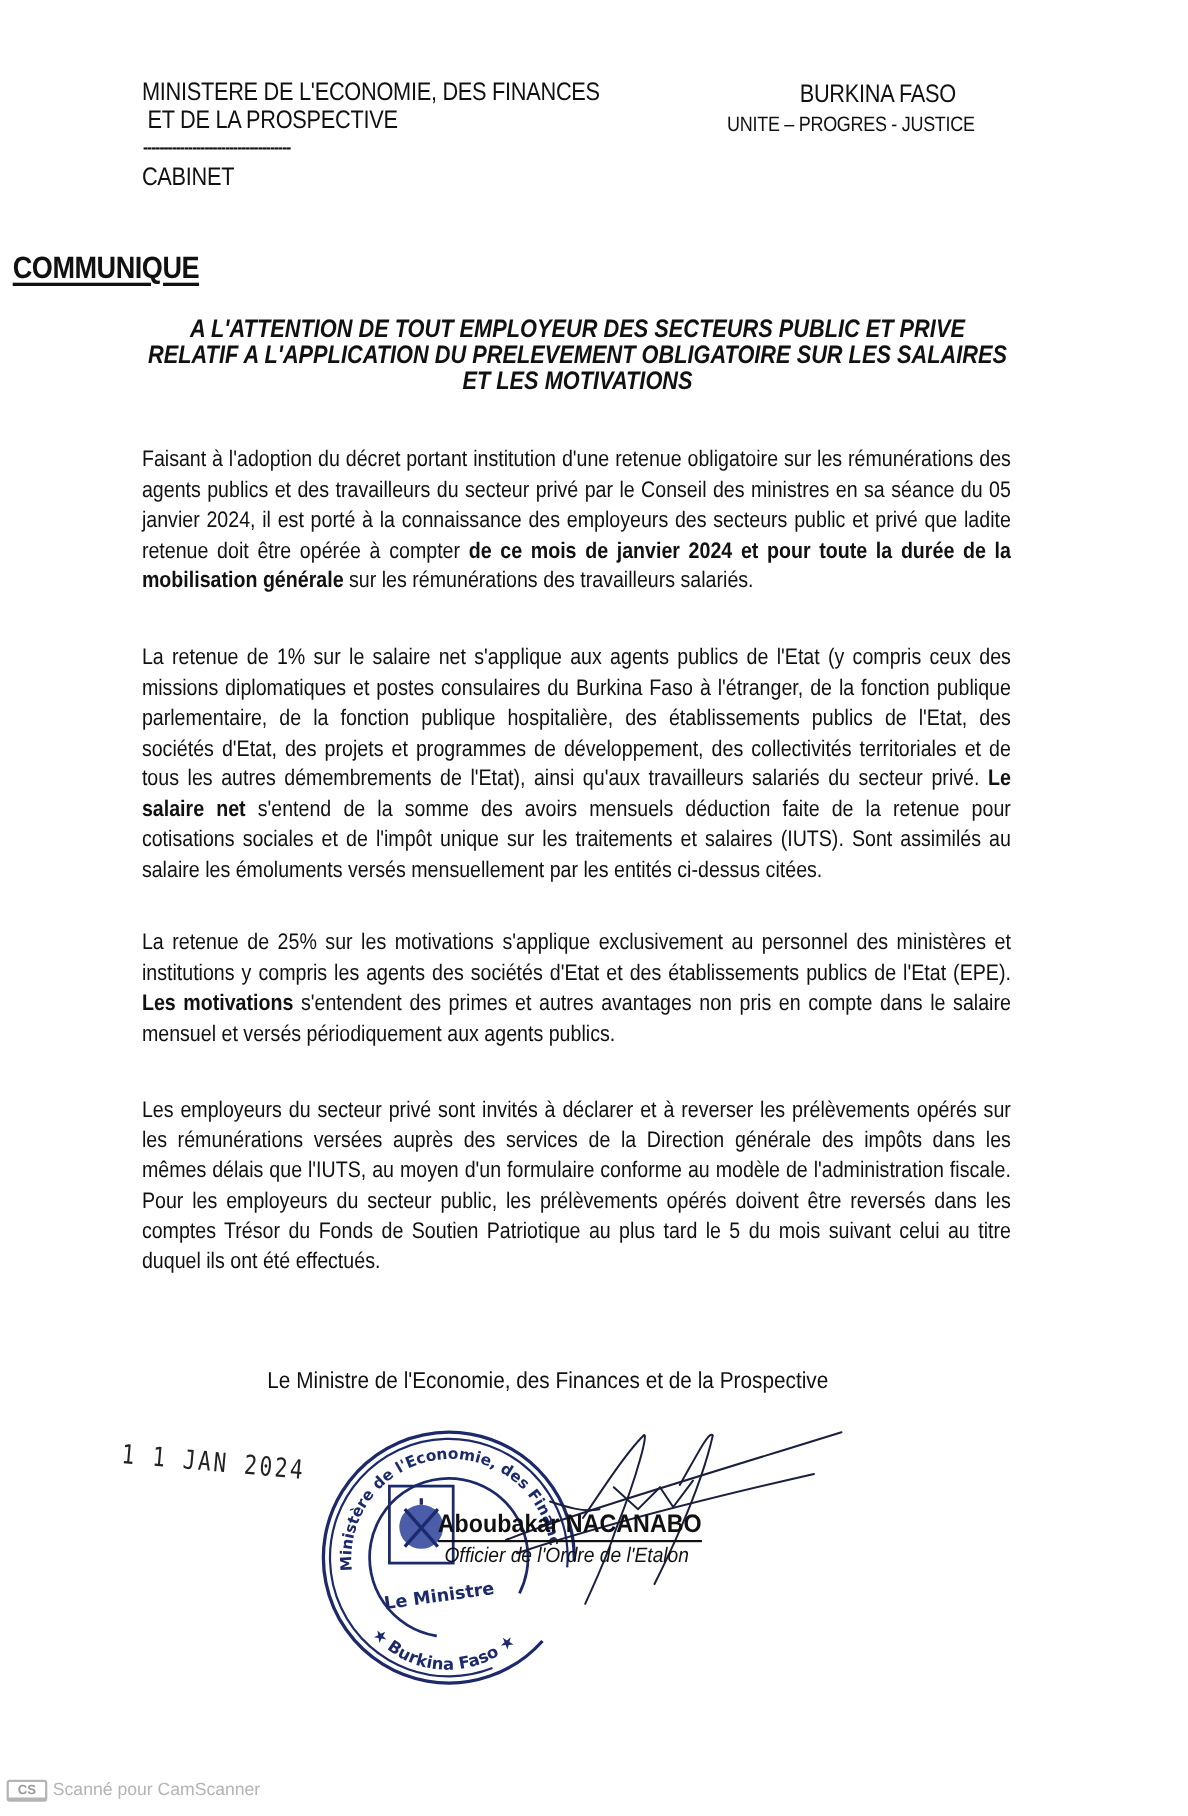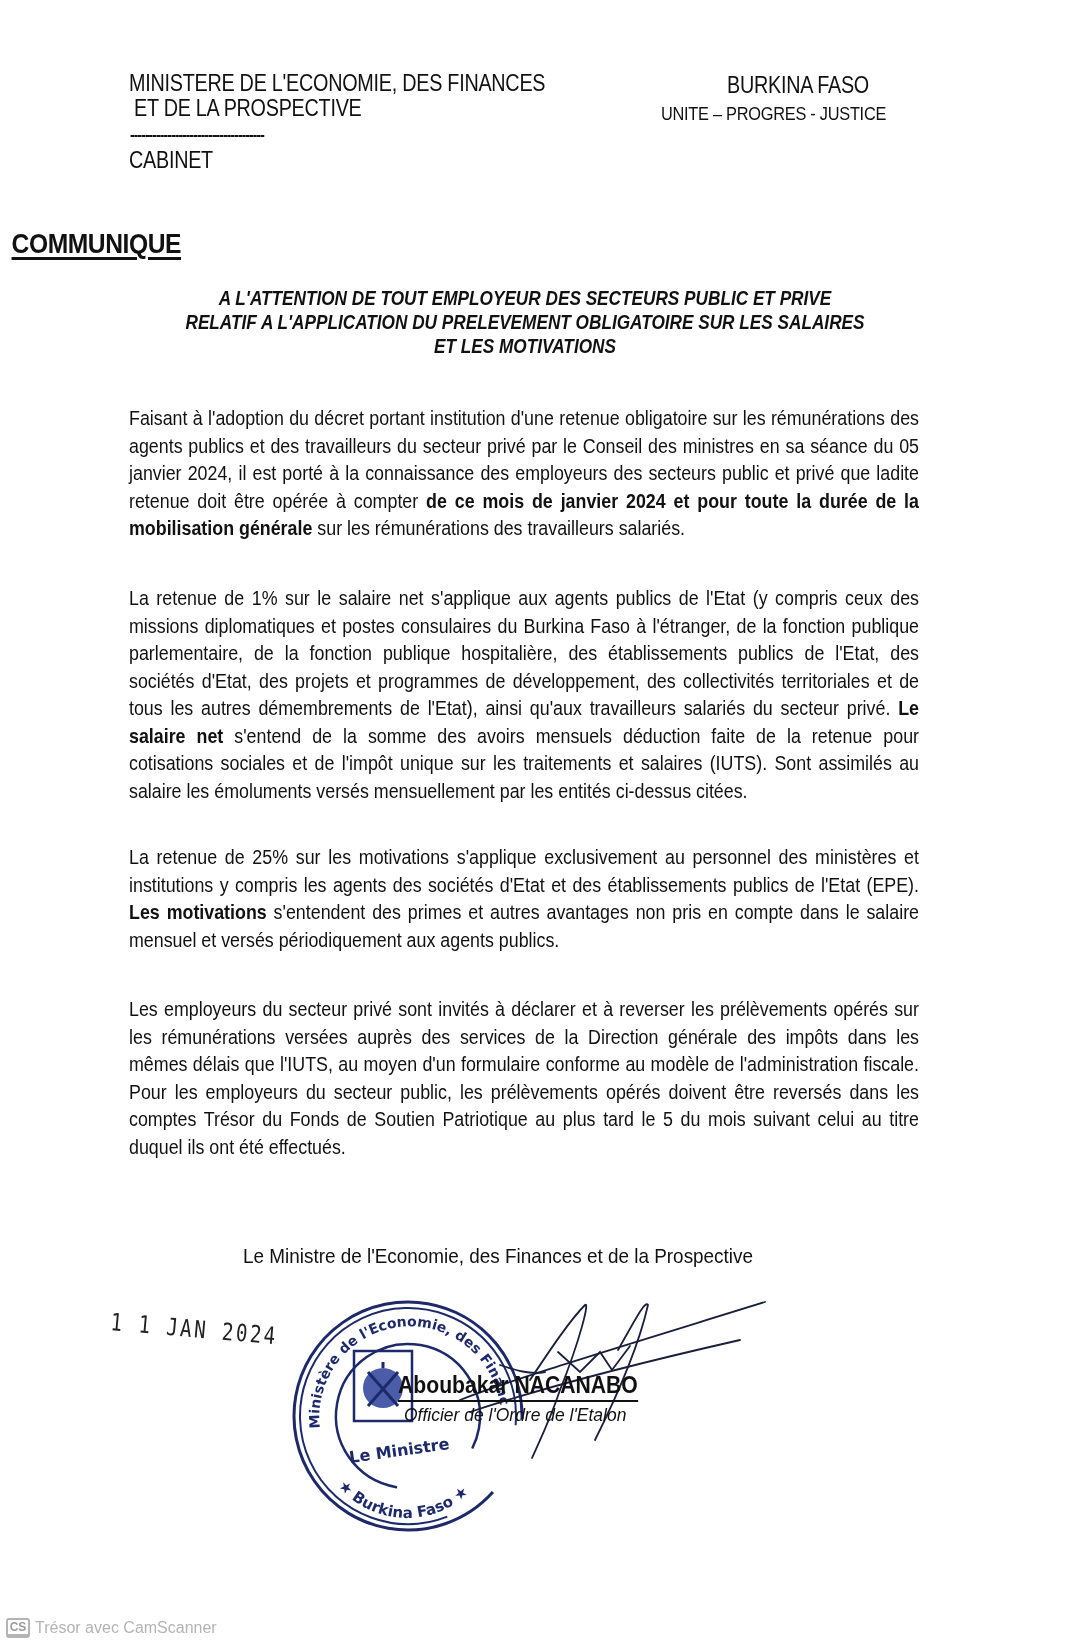--- a/index.html
+++ b/index.html
@@ -11,37 +11,37 @@
     .cond { transform-origin: left top; transform: scaleX(0.86); white-space: nowrap; }
     .hdr { font-size: 23px; line-height: 27px; letter-spacing: -0.3px; }
     #ministry-l1 { left: 129px; top: 70px; }
     #ministry-l2 { left: 134px; top: 95px; }
     #ministry-sep { left: 130px; top: 126px; font-size: 16px; font-weight: bold; letter-spacing: -1px; }
     #cabinet { left: 129px; top: 147px; }
     #country { left: 727px; top: 72px; }
     #motto { left: 661px; top: 100px; font-size: 19px; }
     #title-wrap { left: 0; width: 1050px; top: 228px; }
     #title { display: inline-block; font-size: 28px; font-weight: bold; text-decoration: underline; text-decoration-thickness: 3px; text-underline-offset: 4px; transform: scaleX(0.88); letter-spacing: -0.5px; }
-    #subtitle { left: 0; width: 1050px; top: 286px; text-align: center; font-weight: bold; font-style: italic; font-size: 20px; line-height: 24px; }
+    #subtitle { left: 0; width: 1050px; top: 286px; text-align: center; font-weight: bold; font-style: italic; font-size: 23px; line-height: 24px; }
     #subtitle div { display: block; transform: scaleX(0.86); transform-origin: center top; white-space: nowrap; }
     .body { left: 129px; width: 790px; font-size: 20.5px; line-height: 27.5px; text-align: justify; }
     .body p { margin: 0; }
     b { font-weight: bold; }
     #p1 { top: 404px; }
     #p2 { top: 584px; }
     #p3 { top: 843px; }
     #p4 { top: 995px; }
     #sig-title { left: 243px; top: 1244px; font-size: 21px; transform-origin: left top; transform: scaleX(0.9); white-space: nowrap; }
     #date-stamp { left: 112px; top: 1308px; font-family: "DejaVu Sans Mono", monospace; font-size: 24px; color: #222; transform: rotate(5deg) scaleX(0.8); transform-origin: left top; letter-spacing: 3px; }
     #stamp { left: 288px; top: 1296px; width: 240px; height: 240px; }
     #signature { left: 440px; top: 1280px; width: 330px; height: 190px; }
     #signer-name { left: 398px; top: 1372px; font-size: 23px; font-weight: bold; white-space: nowrap; border-bottom: 2px solid #111; padding-bottom: 1px; transform-origin: left top; transform: scaleX(0.92); }
     #signer-rank { left: 404px; top: 1404px; font-size: 19px; font-style: italic; white-space: nowrap; transform-origin: left top; transform: scaleX(0.92); }
     #watermark { left: 6px; top: 1618px; display: flex; align-items: center; gap: 5px; color: #b4b4b4; font-size: 16px; }
-    #cs-icon { width: 24px; height: 20px; border: 2px solid #b4b4b4; border-radius: 3px; font-size: 12px; font-weight: bold; display: flex; align-items: center; justify-content: center; color: #9a9a9a; box-sizing: border-box; border-bottom-width: 4px; }
+    #cs-icon { width: 37px; height: 20px; border: 2px solid #b4b4b4; border-radius: 3px; font-size: 12px; font-weight: bold; display: flex; align-items: center; justify-content: center; color: #9a9a9a; box-sizing: border-box; border-bottom-width: 4px; }
   </style>
 </head>
 <body>
 
 <div class="abs hdr cond" id="ministry-l1">MINISTERE DE L'ECONOMIE, DES FINANCES</div>
 <div class="abs hdr cond" id="ministry-l2">ET DE LA PROSPECTIVE</div>
 <div class="abs cond" id="ministry-sep">------------------------------------</div>
 <div class="abs hdr cond" id="cabinet">CABINET</div>
 <div class="abs hdr cond" id="country">BURKINA FASO</div>
 <div class="abs hdr cond" id="motto">UNITE – PROGRES - JUSTICE</div>
@@ -111,14 +111,14 @@
     <path d="M 178 70 C 195 40, 205 20, 208 25 C 200 60, 180 110, 155 160"></path>
     <path d="M 60 85 C 75 90, 90 95, 105 92"></path>
   </g>
 </svg>
 
 <div class="abs" id="signer-name">Aboubakar NACANABO</div>
 <div class="abs" id="signer-rank">Officier de l'Ordre de l'Etalon</div>
 
 <div class="abs" id="watermark">
   <span id="cs-icon">CS</span>
-  <span>Trésor avec CamScanner</span>
+  <span>Scanné pour CamScanner</span>
 </div>
 
 </body></html>

